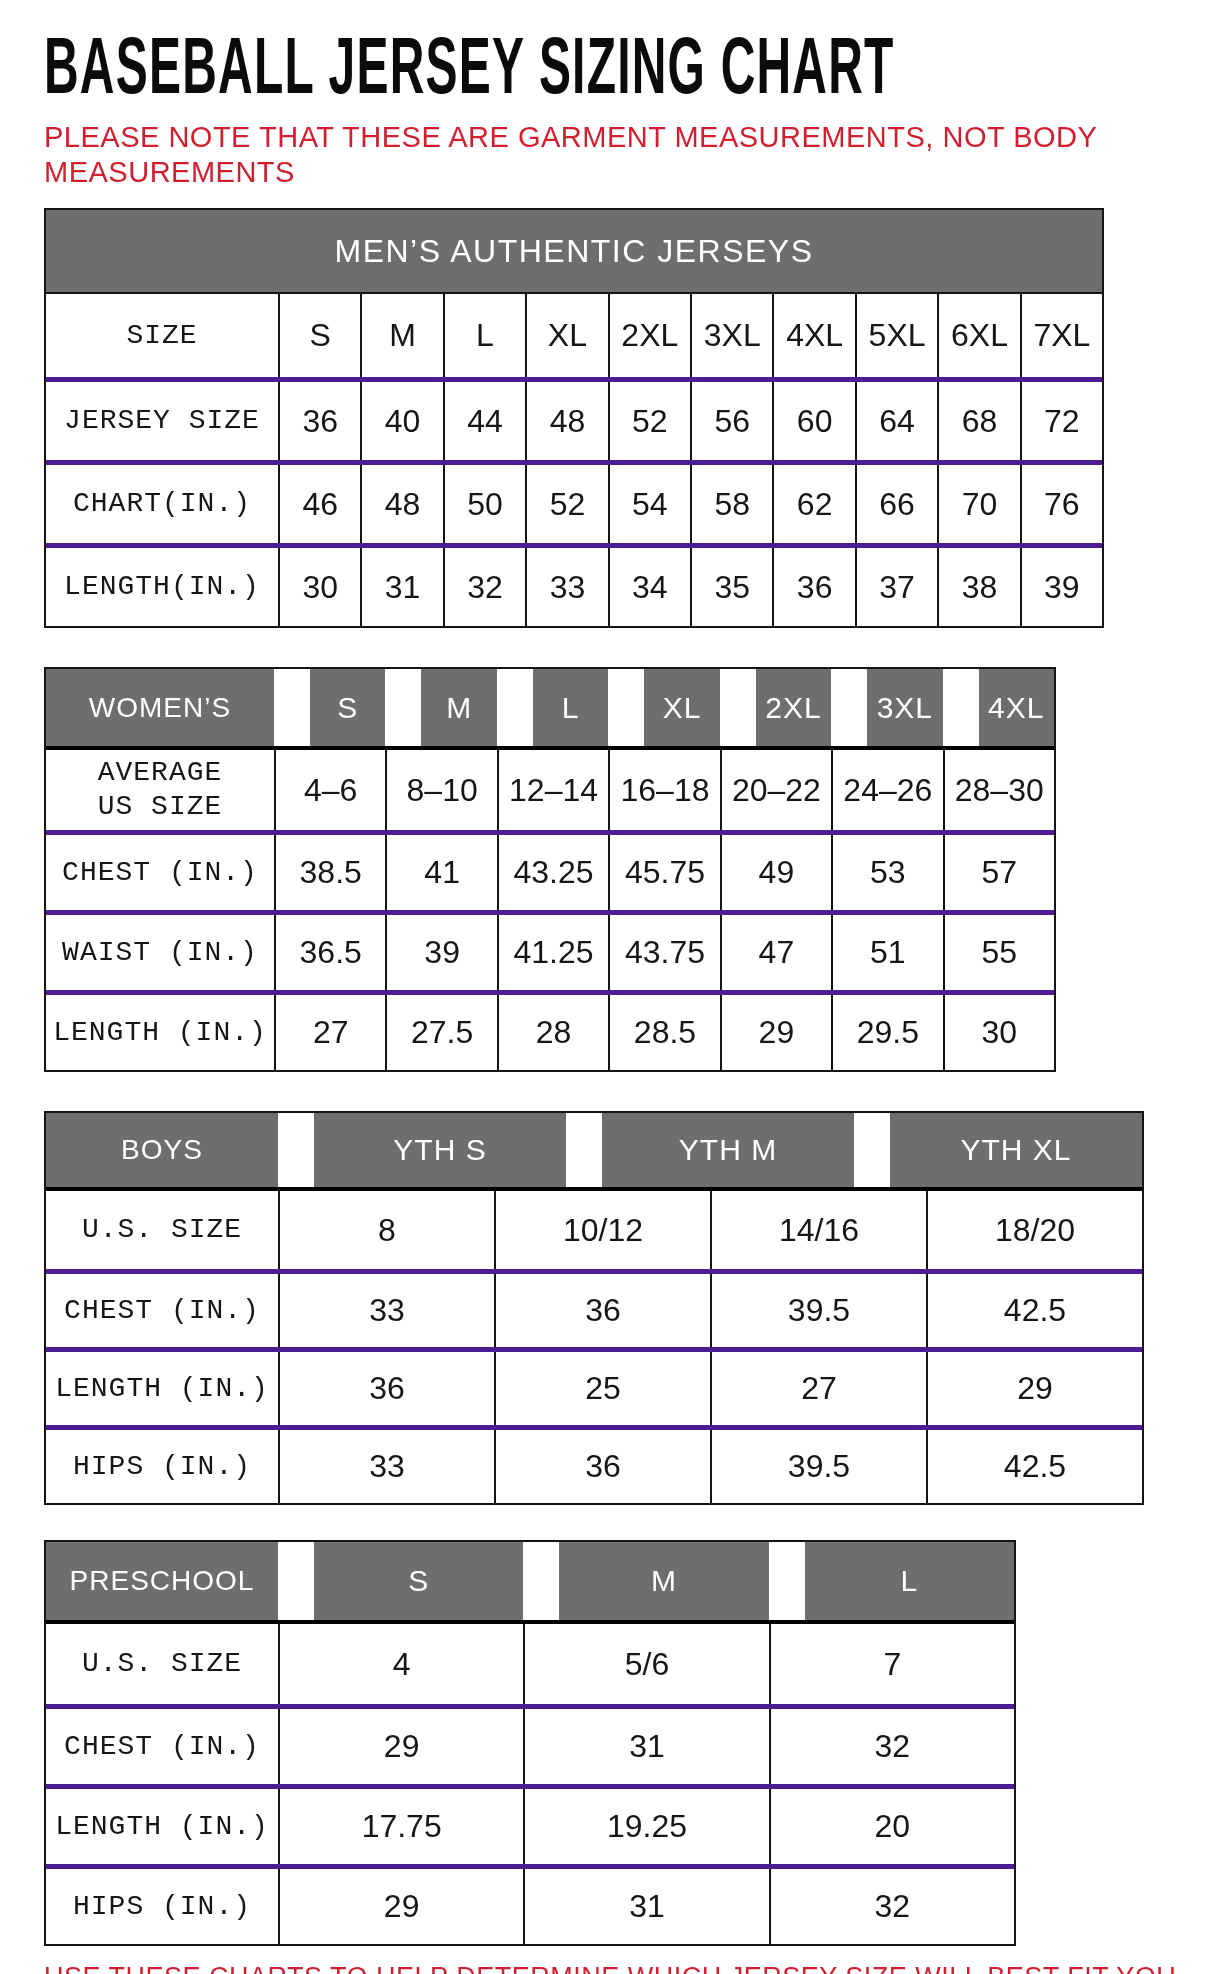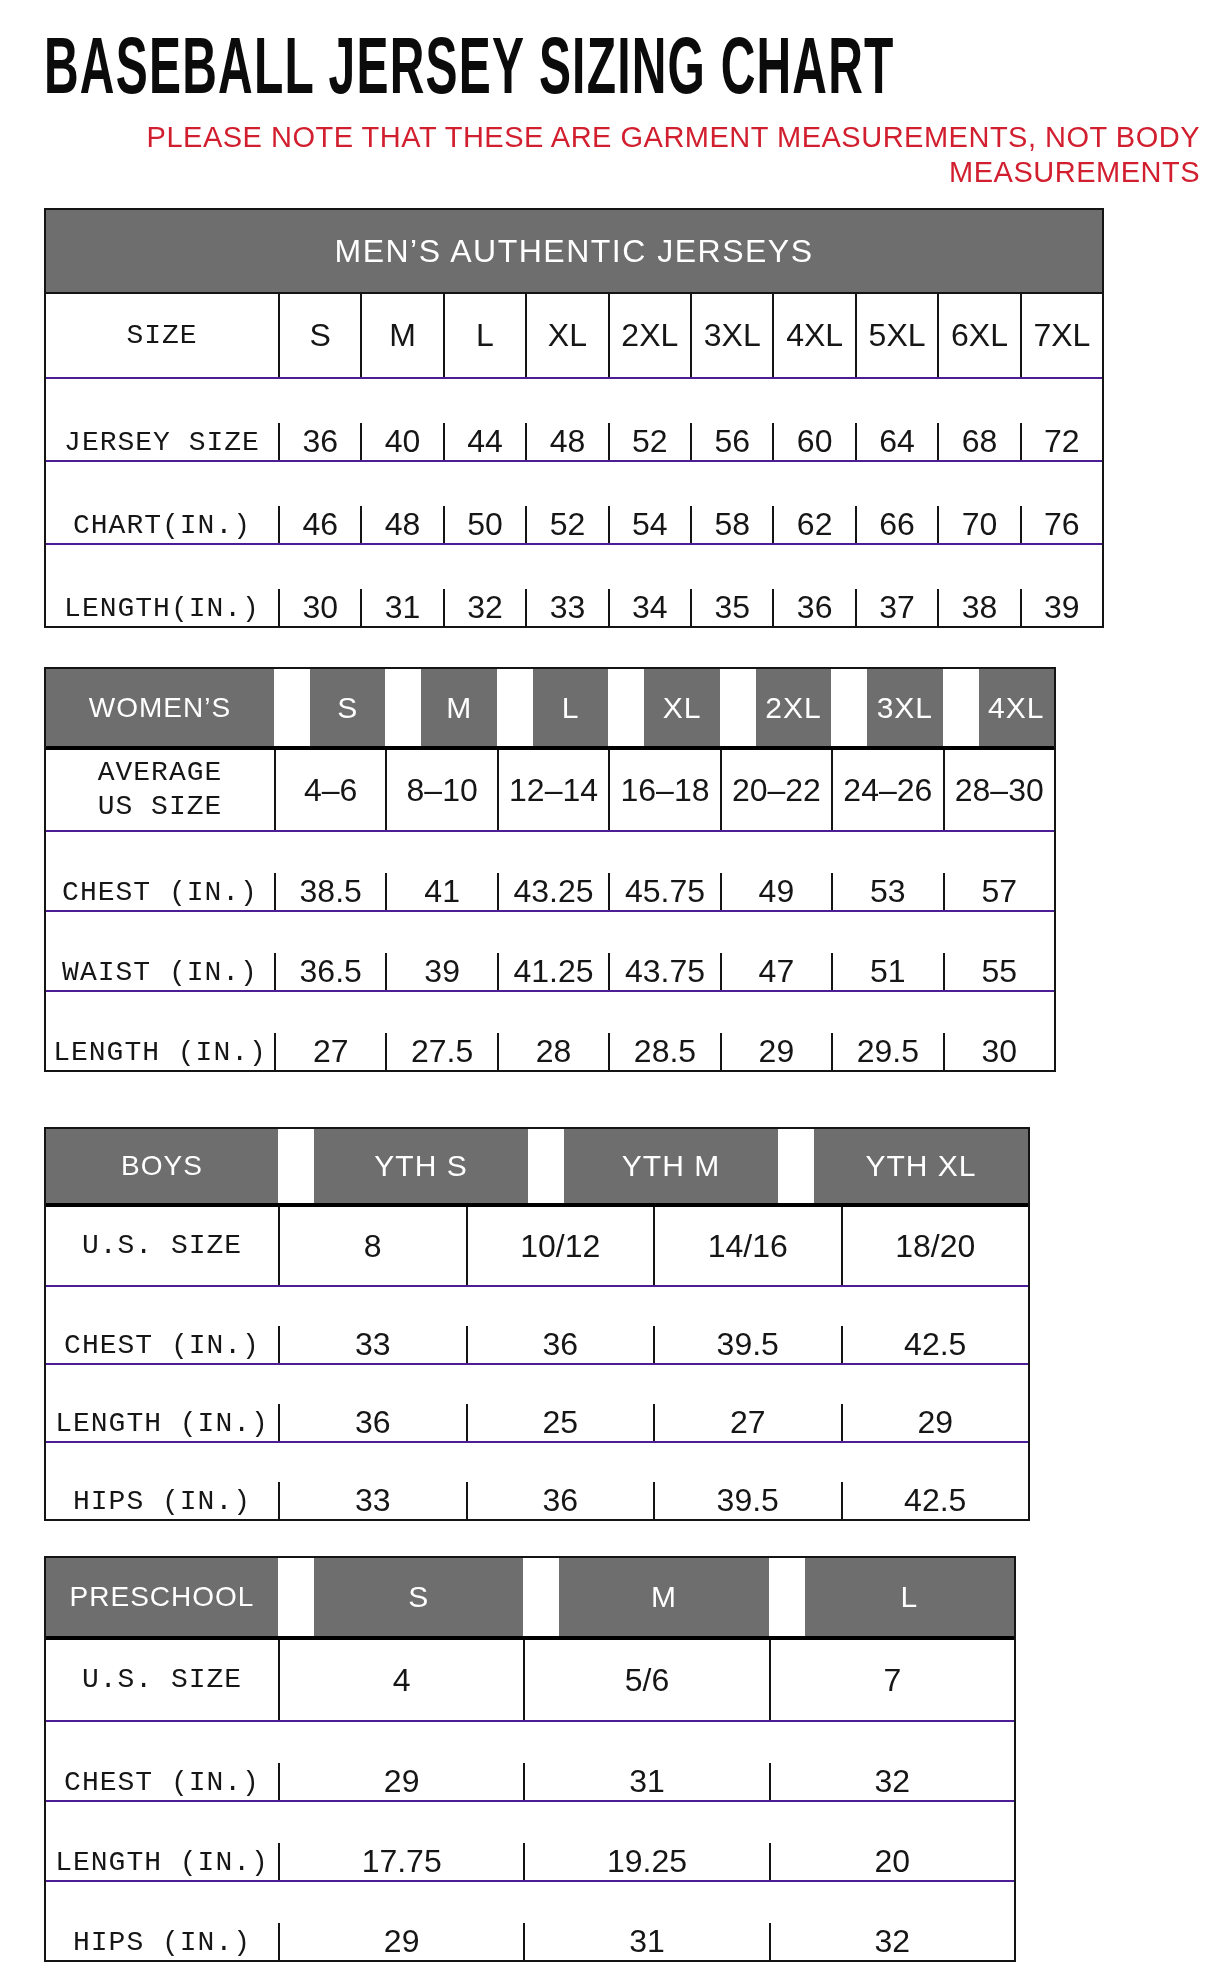--- a/index.html
+++ b/index.html
@@ -24,21 +24,20 @@
     display:inline-block;
     transform:scaleX(0.60);
     transform-origin:left center;
   }
   .note {
     margin-top:14px;
     font-size:29px;
     line-height:35px;
     letter-spacing:0.5px;
     color:var(--red);
-    text-align:right;
   }
 
   
   .tbl {
     border:2px solid #141414;
     background:#fff;
   }
   .row { display:flex; height:var(--rowh); }
   .banner-row, .hdr-row { height:var(--hdrh); }
   .banner-row {
@@ -51,26 +50,26 @@
   .cell {
     display:flex; align-items:center; justify-content:center;
     text-align:center; flex:1; min-width:0;
   }
   .c0 { flex:0 0 var(--c0); }
   .hcell { background:var(--gray); color:#ffffff; font-size:30px; letter-spacing:1px; }
   .hcell.c0 { font-size:28px; }
   .hcell + .hcell { border-left:4px solid #ffffff; }
   .bcell { font-size:32px; }
   .bcell.c0 { font-size:28px; letter-spacing:1px; line-height:34px; padding:0 6px;font-family:Liberation Mono, monospace; }
-  .body-row + .body-row { border-top:2px solid #4c1d95;align-items:flex-end; }
+  .body-row + .body-row { border-top:5px solid #4c1d95; }
   .bcell + .bcell { border-left:2px solid #141414; }
 
   #tbl-mens      { width:1060px; margin-top:18px; --rowh:83px; --hdrh:84px; --c0:232px; }
   #tbl-womens    { width:1012px; margin-top:39px; --rowh:80px; --hdrh:81px; --c0:228px; }
-  #tbl-boys      { width:986px; margin-top:55px; --rowh:78px; --hdrh:78px; --c0:232px; }
+  #tbl-boys      { width:1100px; margin-top:39px; --rowh:78px; --hdrh:78px; --c0:232px; }
   #tbl-preschool { width:972px;  margin-top:35px; --rowh:80px; --hdrh:82px; --c0:232px; }
 
   
   .footer {
     margin-top:16px;
     font-size:27px;
     letter-spacing:0.5px;
     color:var(--red);
     white-space:nowrap;
   }

